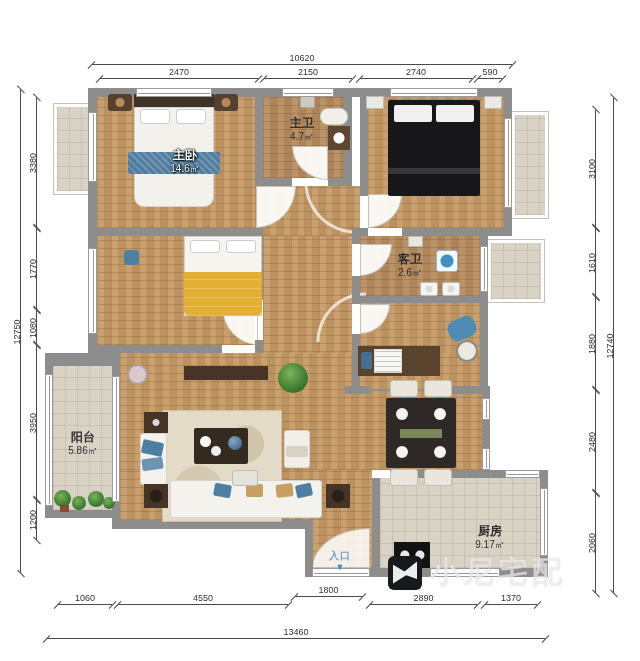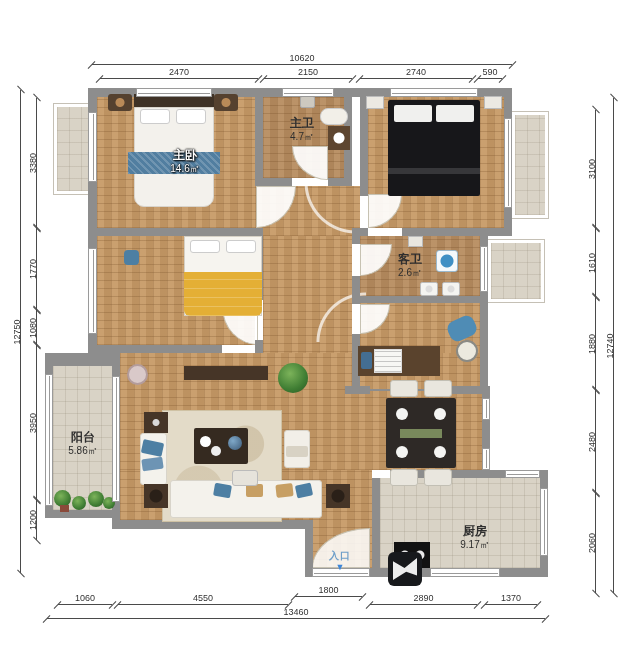--- a/index.html
+++ b/index.html
@@ -242,21 +242,21 @@
     <span class="ar">4.7㎡</span>
   </div>
   <div class="room-label" style="left:370px;top:252px;width:80px">
     <span class="nm">客卫</span>
     <span class="ar">2.6㎡</span>
   </div>
   <div class="room-label" style="left:44px;top:430px;width:78px">
     <span class="nm">阳台</span>
     <span class="ar">5.86㎡</span>
   </div>
-  <div class="room-label" style="left:435px;top:524px;width:80px">
+  <div class="room-label" style="left:450px;top:524px;width:80px">
     <span class="nm">厨房</span>
     <span class="ar">9.17㎡</span>
   </div>
 
   <div id="entrance-label" style="left:314px;top:549px;width:52px">
     <span class="nm">入口</span>
     <span class="tri">▼</span>
   </div>
 
   <div class="dimh" style="left:92px;top:64px;width:420px">
@@ -283,21 +283,21 @@
     </div>
   <div class="dimh" style="left:295px;top:596px;width:67px">
       <span>1800</span>
     </div>
   <div class="dimh" style="left:370px;top:604px;width:107px">
       <span>2890</span>
     </div>
   <div class="dimh" style="left:485px;top:604px;width:52px">
       <span>1370</span>
     </div>
-  <div class="dimh" style="left:47px;top:618px;width:498px">
+  <div class="dimh" style="left:47px;top:638px;width:498px">
       <span>13460</span>
     </div>
 
   <div class="dimv" style="left:20px;top:90px;height:483px">
       <span>12750</span>
     </div>
   <div class="dimv" style="left:36px;top:98px;height:130px">
       <span>3380</span>
     </div>
   <div class="dimv" style="left:36px;top:228px;height:82px">
@@ -327,15 +327,16 @@
     </div>
   <div class="dimv" style="left:595px;top:390px;height:103px">
       <span>2480</span>
     </div>
   <div class="dimv" style="left:595px;top:493px;height:100px">
       <span>2060</span>
     </div>
 
   <div id="watermark" style="left:388px;top:552px">
     <div id="wm-logo"></div>
+    <div id="wm-text">小尼宅配</div>
   </div>
 
 </div>
 
 </body></html>

